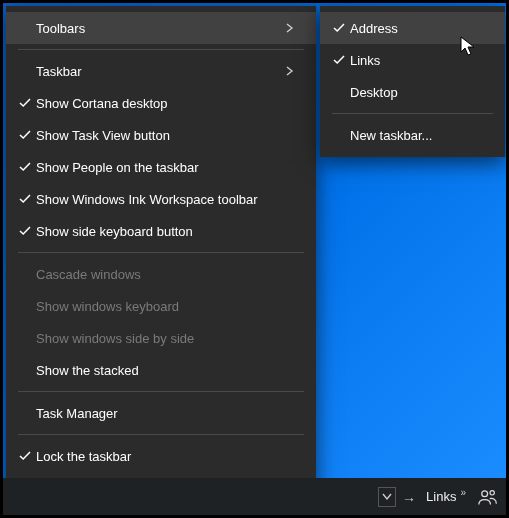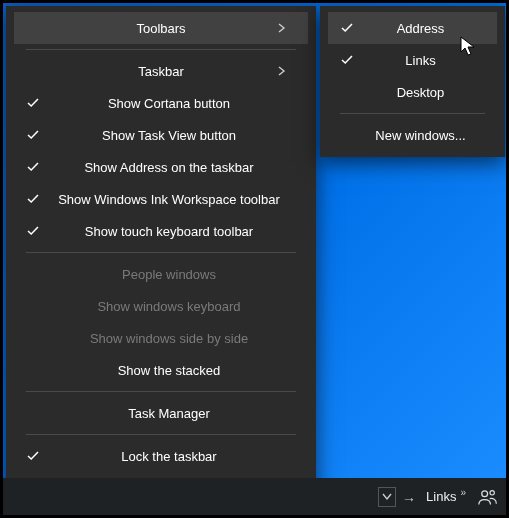--- a/index.html
+++ b/index.html
@@ -51,22 +51,21 @@
     top: -4px;
   }
   .taskbar .people {
     width: 24px; height: 24px;
     display: flex; align-items: center; justify-content: center;
   }
   .menu {
     position: absolute;
     background: #2b2b2b;
     box-shadow: 0 6px 20px rgba(0,0,0,.6);
-    padding: 6px 8px;
-    text-align: center;
+    padding: 6px 0;
   }
   .primary-menu {
     left: 6px; top: 6px;
     width: 310px;
   }
   .submenu {
     left: 320px; top: 6px;
     width: 185px;
   }
   .menu-item {
@@ -139,64 +138,64 @@
         </svg>
     </span>
   </div>
 
   <div class="menu-item">
     <span class="icon-slot check">
       <svg width="12" height="12" viewBox="0 0 12 12">
           <path d="M1 6 L4.2 9 L11 2" stroke="#fff" stroke-width="1.5" fill="none"></path>
         </svg>
     </span>
-    <span class="label">Show Cortana button</span>
+    <span class="label">Show Cortana desktop</span>
   </div>
 
   <div class="menu-item">
     <span class="icon-slot check">
       <svg width="12" height="12" viewBox="0 0 12 12">
           <path d="M1 6 L4.2 9 L11 2" stroke="#fff" stroke-width="1.5" fill="none"></path>
         </svg>
     </span>
     <span class="label">Show Task View button</span>
   </div>
 
   <div class="menu-item">
     <span class="icon-slot check">
       <svg width="12" height="12" viewBox="0 0 12 12">
           <path d="M1 6 L4.2 9 L11 2" stroke="#fff" stroke-width="1.5" fill="none"></path>
         </svg>
     </span>
-    <span class="label">Show Address on the taskbar</span>
+    <span class="label">Show People on the taskbar</span>
   </div>
 
   <div class="menu-item">
     <span class="icon-slot check">
       <svg width="12" height="12" viewBox="0 0 12 12">
           <path d="M1 6 L4.2 9 L11 2" stroke="#fff" stroke-width="1.5" fill="none"></path>
         </svg>
     </span>
     <span class="label">Show Windows Ink Workspace toolbar</span>
   </div>
 
   <div class="menu-item">
     <span class="icon-slot check">
       <svg width="12" height="12" viewBox="0 0 12 12">
           <path d="M1 6 L4.2 9 L11 2" stroke="#fff" stroke-width="1.5" fill="none"></path>
         </svg>
     </span>
-    <span class="label">Show touch keyboard toolbar</span>
+    <span class="label">Show side keyboard button</span>
   </div>
 
   <div class="sep"></div>
 
   <div class="menu-item disabled">
     <span class="icon-slot"></span>
-    <span class="label">People windows</span>
+    <span class="label">Cascade windows</span>
   </div>
   <div class="menu-item disabled">
     <span class="icon-slot"></span>
     <span class="label">Show windows keyboard</span>
   </div>
   <div class="menu-item disabled">
     <span class="icon-slot"></span>
     <span class="label">Show windows side by side</span>
   </div>
   <div class="menu-item">
@@ -249,21 +248,21 @@
     </span>
     <span class="label">Links</span>
   </div>
   <div class="menu-item">
     <span class="icon-slot"></span>
     <span class="label">Desktop</span>
   </div>
   <div class="sep"></div>
   <div class="menu-item">
     <span class="icon-slot"></span>
-    <span class="label">New windows...</span>
+    <span class="label">New taskbar...</span>
   </div>
 </div>
 
 <div class="taskbar">
   <div class="chevron-box">
     <svg width="10" height="8" viewBox="0 0 10 8">
         <path d="M1 1 L5 6 L9 1" stroke="#ccc" stroke-width="1.4" fill="none"></path>
       </svg>
   </div>
   <span class="arrow">→</span>

